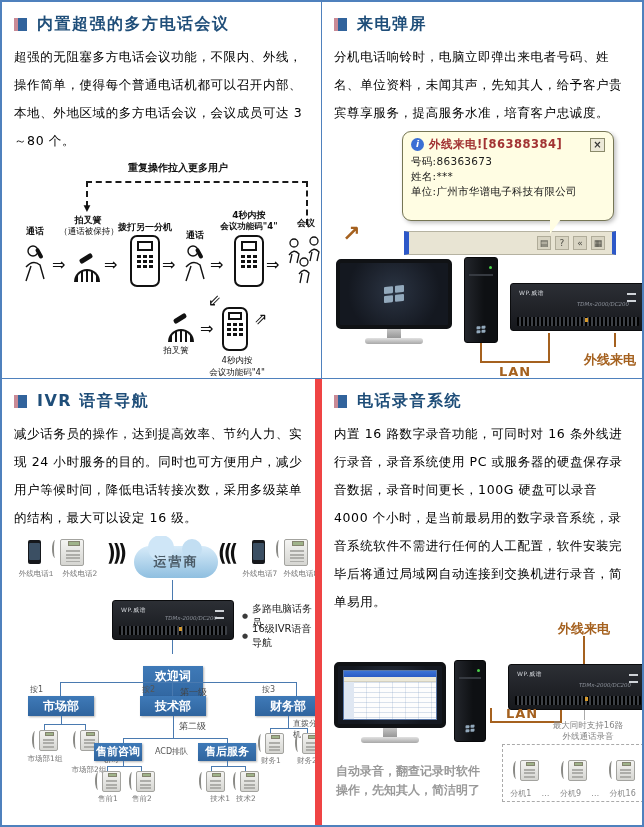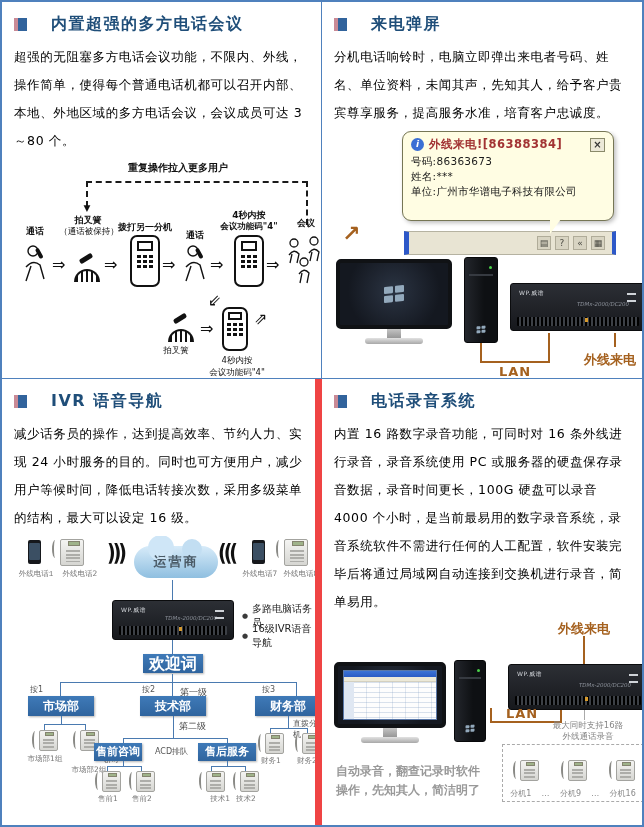--- a/index.html
+++ b/index.html
@@ -4,21 +4,21 @@
 <style>
   * { margin:0; padding:0; box-sizing:border-box; }
   body { width:644px; height:827px; background:#fff; font-family:"DejaVu Sans","Liberation Sans",sans-serif; color:#000; }
   .page { width:644px; height:827px; border:2px solid #4f81bd; display:grid;
           grid-template-columns:320px 320px; grid-template-rows:377px 446px; background:#fff; }
   .cell { padding:10px 12px 0 12px; overflow:hidden; }
   .c1 { border-right:1px solid #4f81bd; border-bottom:1px solid #4f81bd; }
   .c2 { border-bottom:1px solid #4f81bd; }
   .c3 { border-right:7px solid #ef4444; }
 
-  .qtitle { display:flex; align-items:center; gap:24px; color:#1f4e79; font-weight:bold;
+  .qtitle { display:flex; align-items:center; gap:10px; color:#1f4e79; font-weight:bold;
             font-size:16px; letter-spacing:1.5px; margin:2px 0 8px 0; }
   .qbullet { width:13px; height:13px; flex:0 0 13px;
              background:linear-gradient(90deg,#c98a96 0 4px,#31639c 4px); }
   .qbody { font-size:12.5px; line-height:28px; letter-spacing:0.6px; color:#000; }
 
   .art { position:relative; margin:4px -14px 0 -2px; overflow:hidden; }
   .abs { position:absolute; }
   .lbl { position:absolute; text-align:center; }
 
   
@@ -359,21 +359,21 @@
       <div class="feat" style="left:230px;top:66px;">
         <span class="bdot">●</span>
         <span>多路电脑话务员</span>
       </div>
       <div class="feat" style="left:230px;top:86px;">
         <span class="bdot">●</span>
         <span>16级IVR语音导航</span>
       </div>
 
       <div class="vl" style="left:160px;top:104px;height:14px;"></div>
-      <div class="bluebox" style="left:131px;top:118px;width:60px;height:19px;line-height:20px;font-size:16px;">欢迎词</div>
+      <div class="bluebox" style="left:131px;top:130px;width:60px;height:36px;line-height:20px;font-size:12px;">欢迎词</div>
       <div class="vl" style="left:160px;top:138px;height:8px;"></div>
       <div class="hl" style="left:48px;top:146px;width:236px;"></div>
       <div class="vl" style="left:48px;top:146px;height:14px;"></div>
       <div class="vl" style="left:160px;top:146px;height:14px;"></div>
       <div class="vl" style="left:284px;top:146px;height:14px;"></div>
 
       <div class="slbl" style="left:18px;top:148px;">按1</div>
       <div class="slbl" style="left:130px;top:148px;">按2</div>
       <div class="slbl" style="left:250px;top:148px;">按3</div>
       <div class="slbl" style="left:168px;top:150px;font-size:9px;color:#444;">第一级</div>

